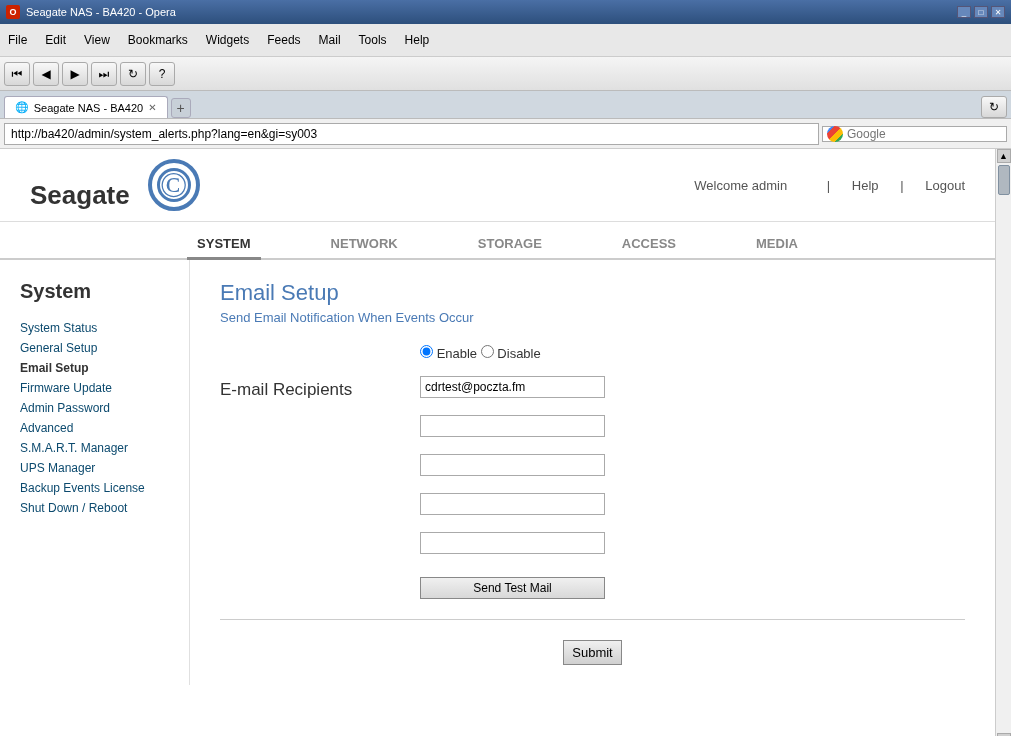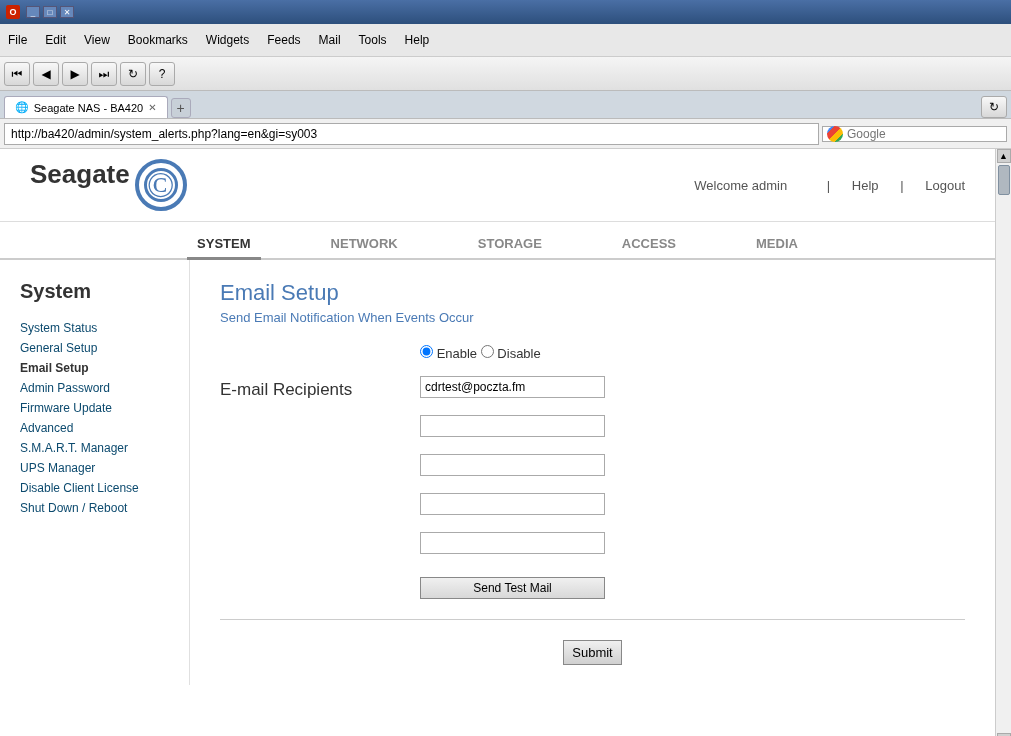--- a/index.html
+++ b/index.html
@@ -257,22 +257,22 @@
       padding: 4px 8px;
       font-size: 13px;
       background: linear-gradient(to bottom, #f0f0f0, #d0d0d0);
       border: 1px solid #888;
       cursor: pointer;
     }
 
     
     .seagate-logo {
       display: flex;
-      align-items: flex-start;
-      gap: 5px;
+      align-items: flex-end;
+      gap: 18px;
     }
     .logo-circle {
       width: 52px; height: 52px;
       border: 4px solid #4a7ab5;
       border-radius: 50%;
       display: flex; align-items: center; justify-content: center;
       position: relative;
     }
     .logo-circle::after {
       content: '';
@@ -286,20 +286,21 @@
       color: #4a7ab5;
       font-weight: normal;
       font-family: Georgia, serif;
     }
   </style>
 </head>
 <body>
 
 <div class="browser-titlebar">
   <div class="title-icon">O</div>
+  <span class="title-text">Seagate NAS - BA420 - Opera</span>
   <div class="win-controls">
     <div class="win-btn">_</div>
     <div class="win-btn">□</div>
     <div class="win-btn">✕</div>
   </div>
 </div>
 
 <div class="browser-menubar">
   <span>File</span>
   <span>Edit</span>
@@ -367,26 +368,26 @@
       <div class="nav-item">MEDIA</div>
     </div>
 
     <div class="main-layout">
 
       <div class="sidebar">
         <div class="sidebar-title">System</div>
         <a class="sidebar-link">System Status</a>
         <a class="sidebar-link">General Setup</a>
         <a class="sidebar-link active">Email Setup</a>
+        <a class="sidebar-link">Firmware Update</a>
         <a class="sidebar-link">Admin Password</a>
-        <a class="sidebar-link">Firmware Update</a>
         <a class="sidebar-link">Advanced</a>
         <a class="sidebar-link">S.M.A.R.T. Manager</a>
         <a class="sidebar-link">UPS Manager</a>
-        <a class="sidebar-link">Disable Client License</a>
+        <a class="sidebar-link">Backup Events License</a>
         <a class="sidebar-link">Shut Down / Reboot</a>
       </div>
 
       <div class="main-content">
         <h1 class="page-title">Email Setup</h1>
         <p class="page-subtitle">Send Email Notification When Events Occur</p>
 
         <div class="email-enable-row">
           <label style="font-size:13px;color:#333;cursor:pointer;">
             <input type="radio" name="email_enable" checked="" style="">

